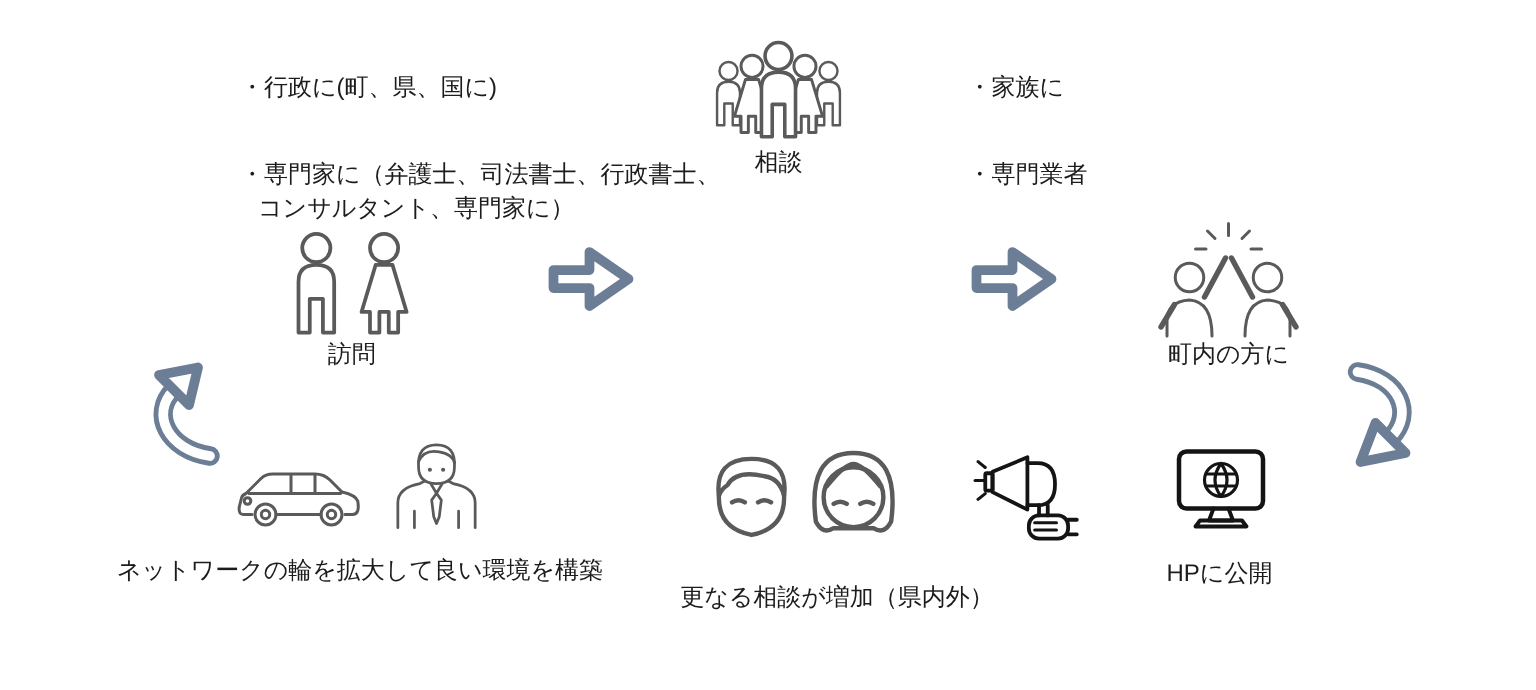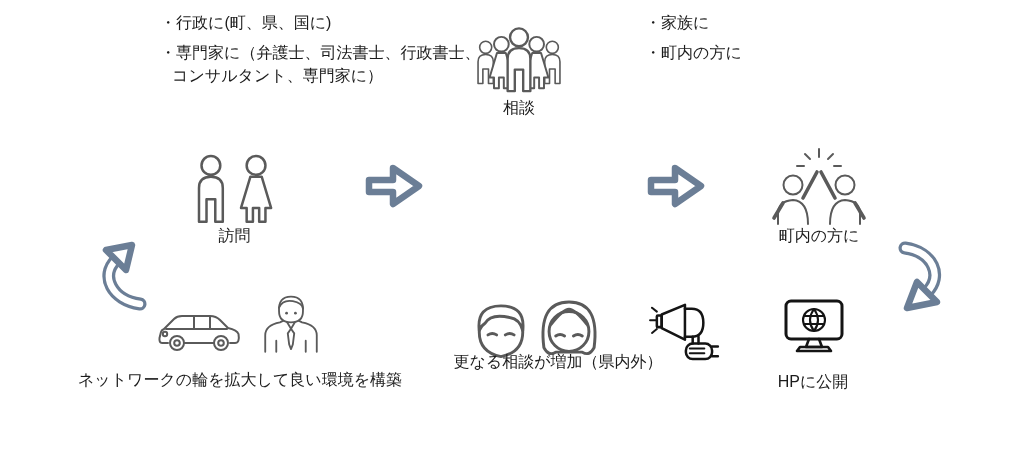--- a/index.html
+++ b/index.html
@@ -2,21 +2,21 @@
 <html><head>
 <meta charset="utf-8">
 <style>
   html,body{margin:0;padding:0;background:#fff;}
   #canvas{
     position:relative;width:1024px;height:460px;background:#fff;overflow:hidden;
     font-family:"Liberation Sans","DejaVu Sans",sans-serif;color:#1c1c1c;
   }
   .abs{position:absolute;}
   .bullets{font-size:16px;line-height:1.4;}
-  .bullet{padding-left:12px;text-indent:-12px;margin-bottom:8px;}
+  .bullet{padding-left:12px;text-indent:-12px;margin-bottom:8px;margin-top:36px;}
   .caption{font-size:16px;text-align:center;white-space:nowrap;}
   
   svg{display:block;overflow:visible;}
   .fig{fill:#ffffff;stroke:#5a5a5a;stroke-width:2;stroke-linejoin:round;stroke-linecap:round;}
   .ln{fill:none;stroke:#5a5a5a;stroke-width:2;stroke-linejoin:round;stroke-linecap:round;}
   .dot{fill:#5a5a5a;stroke:none;}
   .dk{fill:none;stroke:#141414;stroke-width:2.6;stroke-linejoin:round;stroke-linecap:round;}
   .dkthin{fill:none;stroke:#141414;stroke-width:2.1;stroke-linejoin:round;stroke-linecap:round;}
   .arrow-body{fill:#ffffff;stroke:#6b7e96;stroke-width:6.5;stroke-linejoin:round;stroke-linecap:round;}
   .tube-out{fill:none;stroke:#6b7e96;stroke-width:13;stroke-linecap:round;}
@@ -60,21 +60,21 @@
       <use href="#p-man" transform="translate(84,50) scale(0.82)"></use>
       <use href="#p-woman" transform="translate(32,51)"></use>
       <use href="#p-woman" transform="translate(68,51)"></use>
       <use href="#p-man" transform="translate(50,49) scale(1.22)"></use>
     </svg>
     <div class="caption" style="margin-top:2px;">相談</div>
   </div>
 
   <div class="abs bullets" style="left:645px;top:12px;width:200px;">
     <div class="bullet">・家族に</div>
-    <div class="bullet">・町内の方に</div>
+    <div class="bullet">・専門業者</div>
   </div>
 
   <div class="abs" style="left:182px;top:148px;width:105px;">
     <svg width="105" height="78" viewBox="0 0 100 76">
       <use href="#p-man" transform="translate(27,45) scale(1.22)"></use>
       <use href="#p-woman" transform="translate(71,45) scale(1.22)"></use>
     </svg>
     <div class="caption">訪問</div>
   </div>
 
@@ -143,21 +143,21 @@
       <path class="ln" d="M-9 4 Q-6 2 -3 4"></path>
         <path class="ln" d="M3 4 Q6 2 9 4"></path>
     </svg>
     <svg class="abs" style="left:536px;top:299px;" width="66" height="62" viewBox="-20 -19 40 42">
       <path class="fig" d="M-17 14 Q-21 -17 0 -17 Q21 -17 17 14 Q14 20 9 17 L-9 17 Q-14 20 -17 14 Z"></path>
       <circle class="fig" cx="0" cy="3" r="13.5"></circle>
       <path class="ln" d="M-12 -2 Q-4 -12 0 -12 Q4 -12 12 -2"></path>
       <path class="ln" d="M-9 6 Q-6 4 -3 6"></path>
         <path class="ln" d="M3 6 Q6 4 9 6"></path>
     </svg>
-    <div class="abs caption" style="left:440px;top:352px;width:236px;font-family:Liberation Mono, monospace;">更なる相談が増加（県内外）</div>
+    <div class="abs caption" style="left:440px;top:388px;width:236px;font-family:Liberation Mono, monospace;">更なる相談が増加（県内外）</div>
   </div>
 
   <svg class="abs" style="left:648px;top:300px;" width="70" height="62" viewBox="0 0 72 64">
     <path class="dkthin" d="M4 8 L9 12"></path>
       <path class="dkthin" d="M2 21 H8"></path>
       <path class="dkthin" d="M4 34 L9 30"></path>
     <rect class="dk" x="9" y="16" width="5" height="12" rx="1"></rect>
     <path class="dk" d="M14 15 L38 5 V41 L14 29 Z"></path>
     <path class="dk" d="M38 9 H45 Q57 9 57 23.5 Q57 38 45 38 H38"></path>
     <path class="dk" d="M46 38 V45 M52 38 V45"></path>

